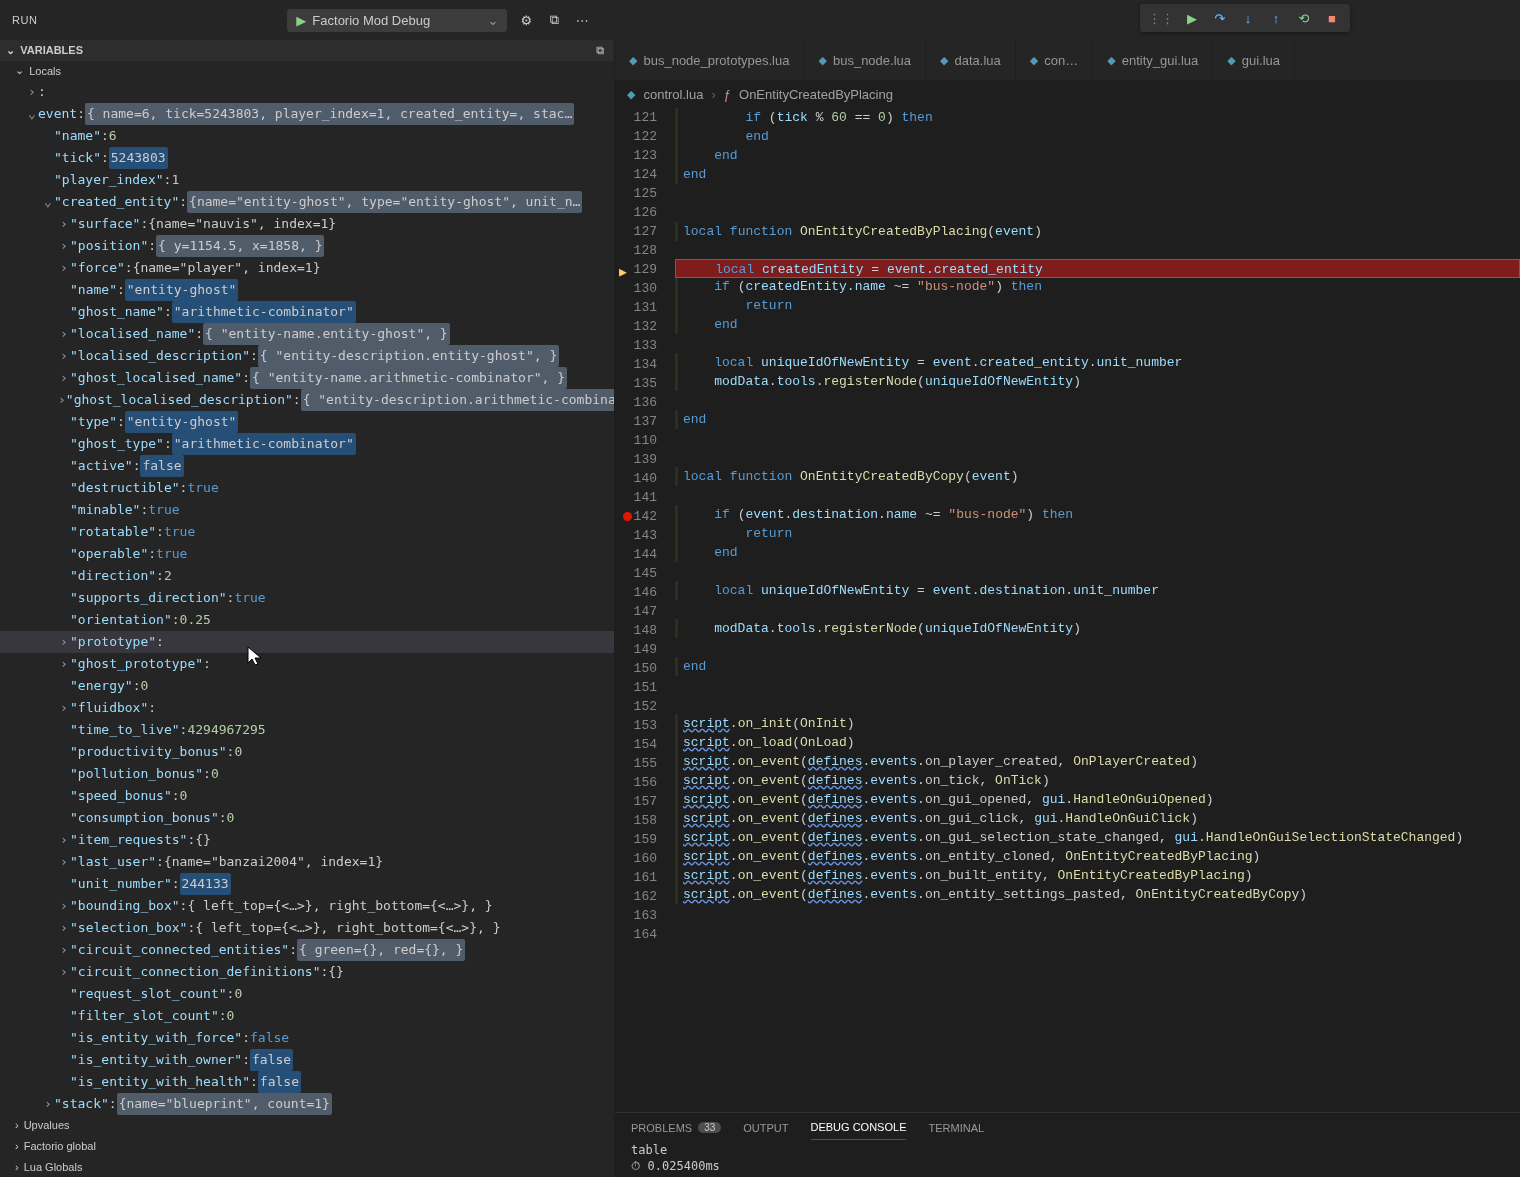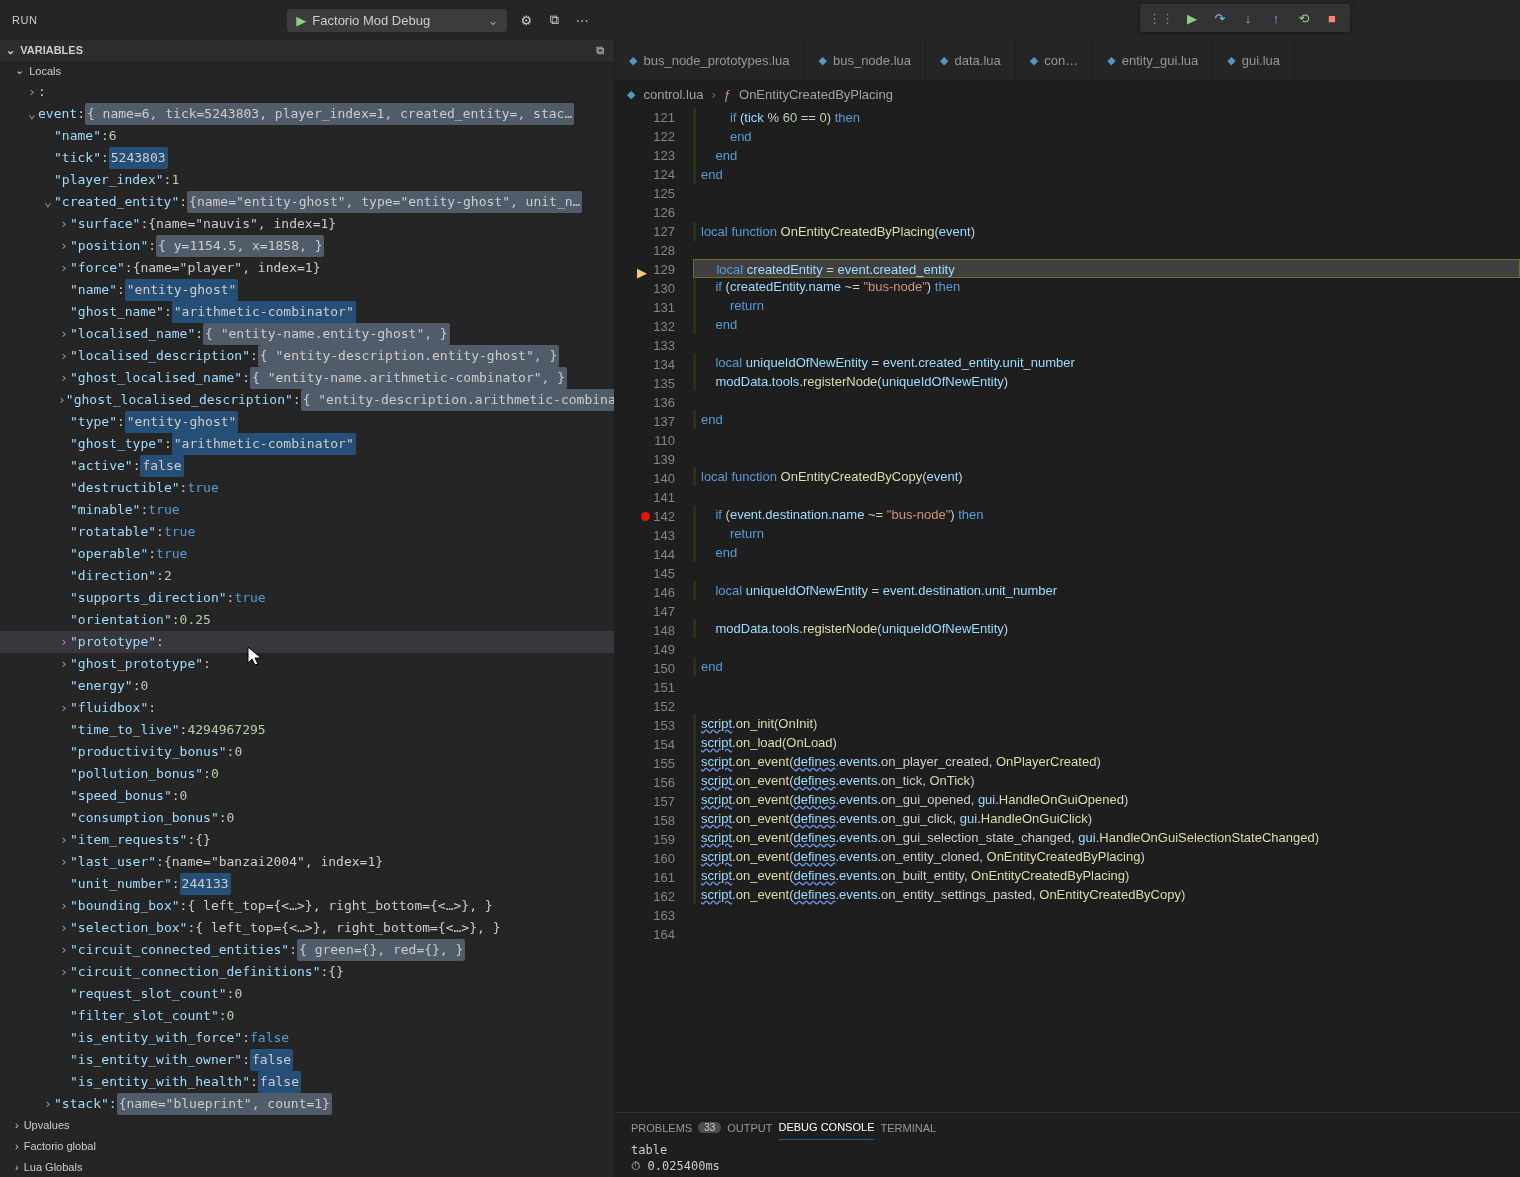--- a/index.html
+++ b/index.html
@@ -72,38 +72,38 @@
   border-radius: 3px; box-shadow: 0 1px 4px rgba(0,0,0,.4);
 }
 .db-handle { color: #888; cursor: grab; }
 .db-icon { width: 20px; height: 20px; display: flex; align-items: center; justify-content: center; color: #ccc; cursor: pointer; }
 .db-icon.play { color: #89d185; }
 .db-icon.blue { color: #75beff; }
 .db-icon.stop { color: #f48771; }
 .db-icon.restart { color: #89d185; }
 .breadcrumb { height: 28px; display: flex; align-items: center; padding: 0 12px; gap: 8px; font-size: 13px; color: #a0a0a0; }
 .breadcrumb .sep { color: #666; }
-.code { flex: 1; display: flex; font-family: Liberation Sans, sans-serif; font-size: 13px; line-height: 19px; overflow: hidden; margin-left: 18px; }
+.code { flex: 1; display: flex; font-family: Liberation Mono, monospace; font-size: 13px; line-height: 19px; overflow: hidden; }
 .gutter { width: 60px; text-align: right; color: #858585; padding-right: 18px; user-select: none; position: relative; }
 .gutter .ln { height: 19px; position: relative; }
 .bp { position: absolute; left: 8px; top: 5px; width: 9px; height: 9px; border-radius: 50%; background: #e51400; }
 .cur-arrow { position: absolute; left: 4px; top: 3px; color: #ffcb6b; }
 .code-lines { flex: 1; }
 .cl { height: 19px; white-space: pre; padding-left: 8px; }
-.cl.current { background: #404040; border: 1px solid #6b6b2a; margin: -1px 0; }
+.cl.current { background: #7f1d1d; border: 1px solid #6b6b2a; margin: -1px 0; }
 .cl.mod { box-shadow: inset 3px 0 0 #587c0c33; }
 .tk-kw { color: #569cd6; }
 .tk-fn { color: #dcdcaa; }
 .tk-id { color: #9cdcfe; }
 .tk-str { color: #ce9178; }
 .tk-num { color: #b5cea8; }
 .tk-u { text-decoration-line: underline; text-decoration-style: wavy; text-decoration-color: #6796e6; }
 
 .bottom-panel { height: 65px; background: #1e1e1e; border-top: 1px solid #333; }
-.panel-tabs { display: flex; gap: 6px; padding: 8px 16px 0; font-size: 11px; color: #999; }
+.panel-tabs { display: flex; gap: 22px; padding: 8px 16px 0; font-size: 11px; color: #999; }
 .panel-tab { padding-bottom: 6px; cursor: pointer; display: flex; gap: 6px; align-items: center; }
 .panel-tab.active { color: #fff; border-bottom: 1px solid #0e639c; }
 .badge { background: #4d4d4d; color: #ccc; border-radius: 10px; padding: 0 6px; font-size: 10px; }
 .console-out { padding: 2px 16px; font-family: Menlo, Consolas, monospace; font-size: 12px; color: #ccc; line-height: 16px; }
 .cursor-img { position: absolute; pointer-events: none; }
 </style>
 </head>
 <body>
 
 <div class="topbar">

